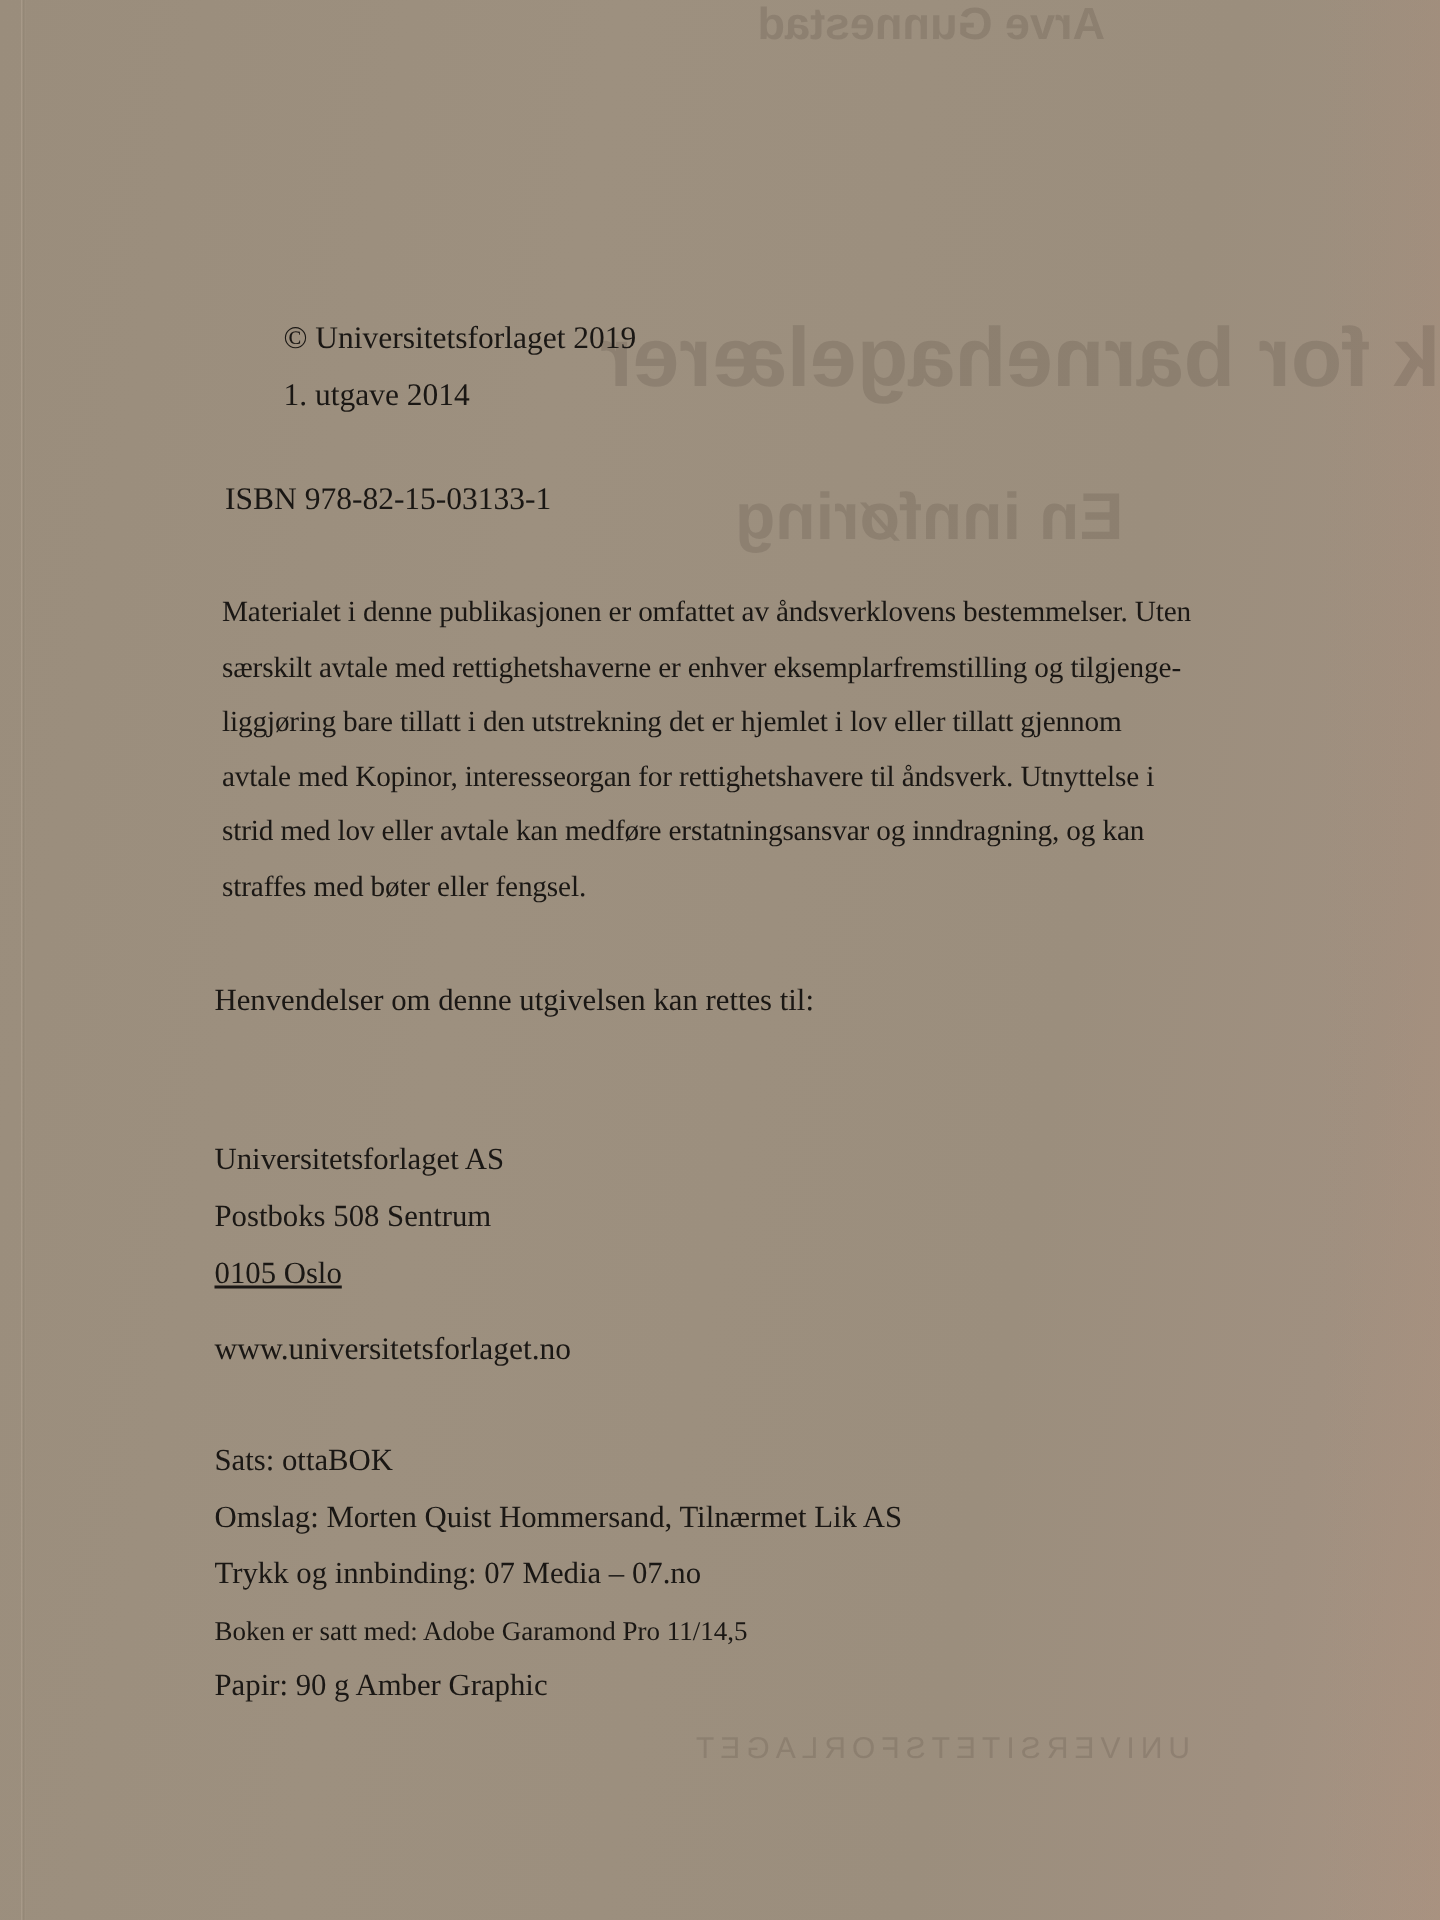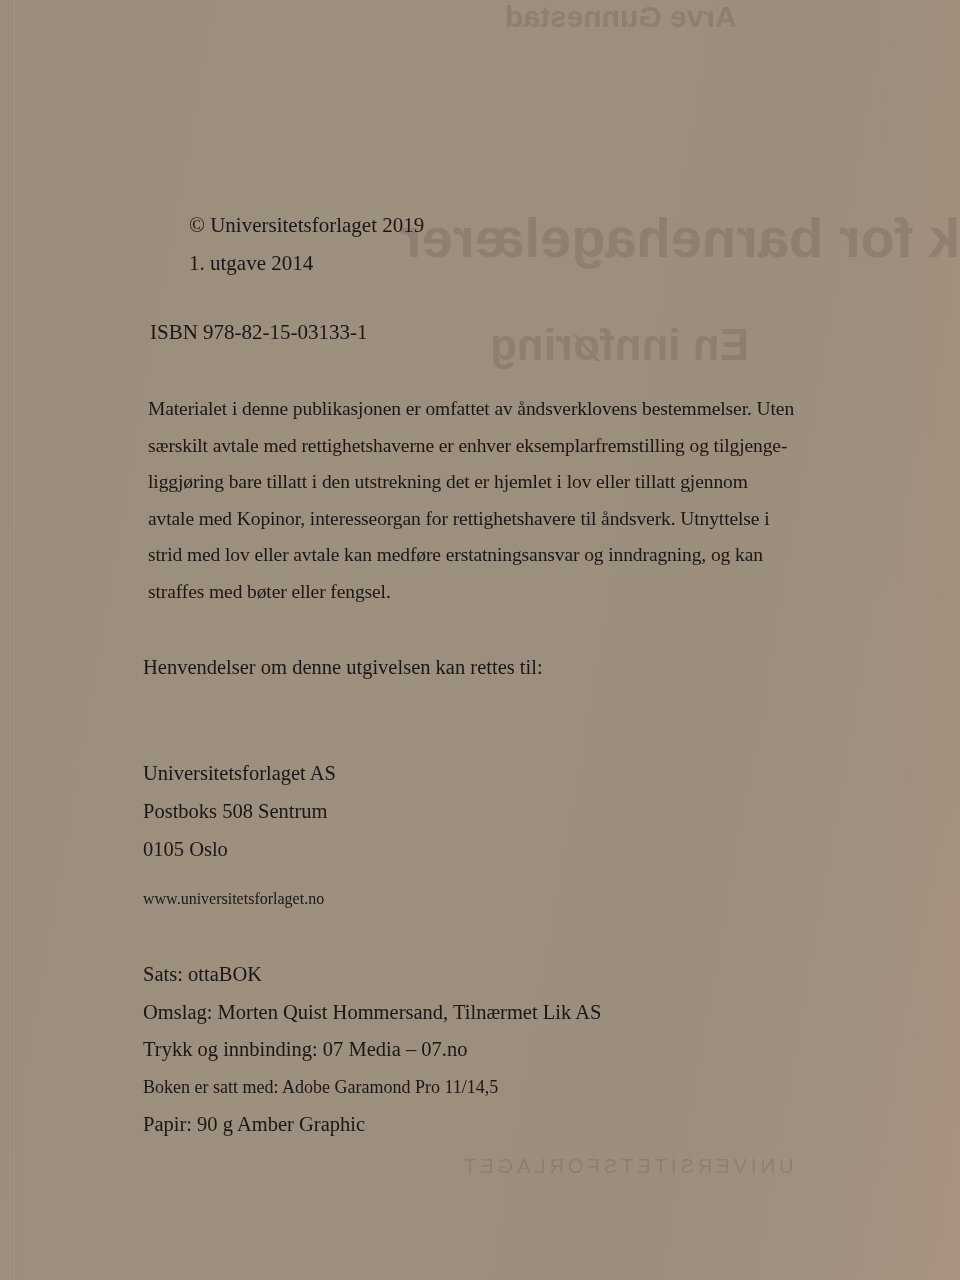--- a/index.html
+++ b/index.html
@@ -61,24 +61,24 @@
   <div style="white-space:nowrap">avtale med Kopinor, interesseorgan for rettighetshavere til åndsverk. Utnyttelse i</div>
   <div style="white-space:nowrap">strid med lov eller avtale kan medføre erstatningsansvar og inndragning, og kan</div>
   <div style="white-space:nowrap">straffes med bøter eller fengsel.</div>
 </div>
 
 <div class="block line" style="top:648px; font-size:20.5px;">Henvendelser om denne utgivelsen kan rettes til:</div>
 
 <div class="block" style="top:726px;margin-top:28px;">
   <div class="line" style="font-size:20.5px;">Universitetsforlaget AS</div>
   <div class="line" style="font-size:20.5px;">Postboks 508 Sentrum</div>
-  <div class="line" style="font-size:20.5px;">0105 Oslo</div>
+  <div class="line" style="font-size:20.5px;text-decoration:underline;">0105 Oslo</div>
 </div>
 
-<div class="block line" style="top:880px; font-size:16px;">www.universitetsforlaget.no</div>
+<div class="block line" style="top:880px; font-size:21px;">www.universitetsforlaget.no</div>
 
 <div class="block" style="top:956px;">
   <div class="line" style="font-size:20.5px; line-height:37.5px;">Sats: ottaBOK</div>
   <div class="line" style="font-size:20.5px; line-height:37.5px;">Omslag: Morten Quist Hommersand, Tilnærmet Lik AS</div>
   <div class="line" style="font-size:20.5px; line-height:37.5px;">Trykk og innbinding: 07 Media – 07.no</div>
   <div class="line" style="font-size:18px; line-height:37.5px;">Boken er satt med: Adobe Garamond Pro 11/14,5</div>
   <div class="line" style="font-size:20.5px; line-height:37.5px;">Papir: 90 g Amber Graphic</div>
 </div>
 
 </body></html>

